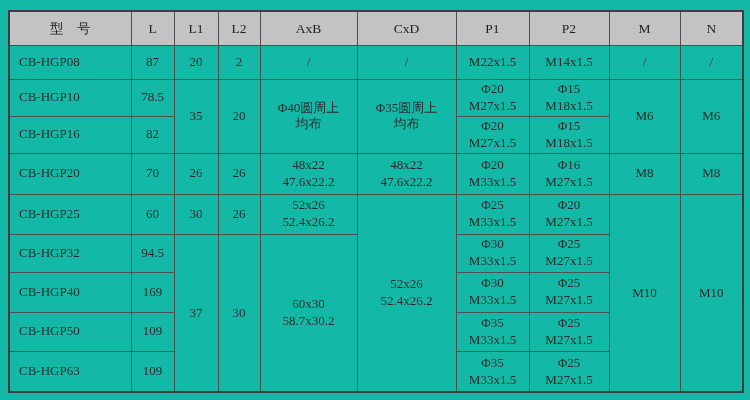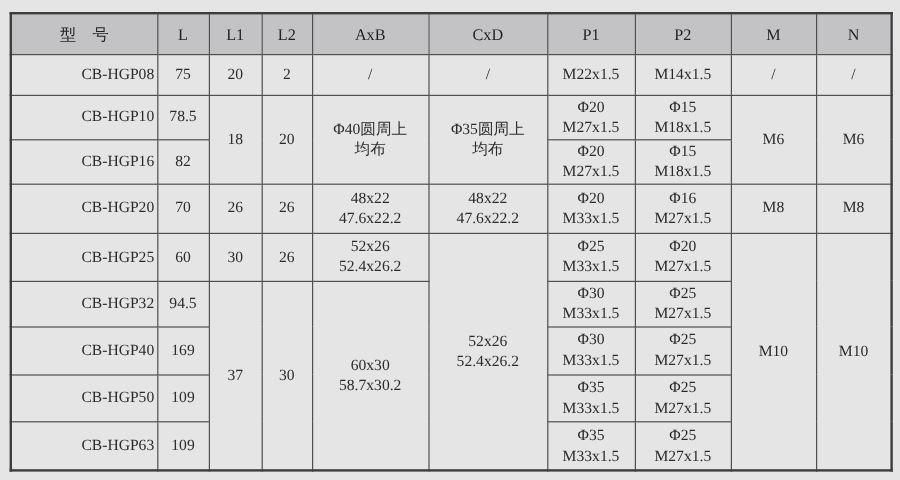--- a/index.html
+++ b/index.html
@@ -5,21 +5,21 @@
   html, body {
     margin: 0;
     padding: 0;
     background: #ffffff;
     font-family: "Liberation Serif", "DejaVu Serif", serif;
   }
   .page {
     position: relative;
     width: 750px;
     height: 400px;
-    background: #e5e5e5;
+    background: #14b8a6;
     overflow: hidden;
   }
   table.spec {
     position: absolute;
     left: 8px;
     top: 10px;
     width: 734px;
     border-collapse: collapse;
     table-layout: fixed;
     font-size: 13px;
@@ -38,21 +38,21 @@
     border: 2px solid #3d3d3d;
   }
   table.spec th {
     background: #c3c3c5;
     font-weight: normal;
     font-size: 13.5px;
     color: #1f1f1f;
     height: 31px;
   }
   table.spec td.model {
-    text-align: right;
+    text-align: left;
     padding-left: 9px;
     font-family: Liberation Serif, serif;
   }
   tr.hrow  { height: 33px; }
   tr.r0 { height: 34px; }
   tr.r1 { height: 35px; }
   tr.r2 { height: 37px; }
   tr.r3 { height: 41px; margin-left: 10px; }
   tr.r4 { height: 40px; }
   tr.r5 { height: 38px; margin-left: 48px; }
@@ -87,34 +87,34 @@
         <th>CxD</th>
         <th>P1</th>
         <th>P2</th>
         <th>M</th>
         <th>N</th>
       </tr>
     </thead>
     <tbody>
       <tr class="r0">
         <td class="model">CB-HGP08</td>
-        <td>75</td>
+        <td>87</td>
         <td>20</td>
         <td>2</td>
         <td>/</td>
         <td>/</td>
         <td>M22x1.5</td>
         <td>M14x1.5</td>
         <td>/</td>
         <td>/</td>
       </tr>
       <tr class="r1">
         <td class="model">CB-HGP10</td>
         <td>78.5</td>
-        <td rowspan="2">18</td>
+        <td rowspan="2">35</td>
         <td rowspan="2">20</td>
         <td rowspan="2">Φ40圆周上
 均布</td>
         <td rowspan="2">Φ35圆周上
 均布</td>
         <td>Φ20
 M27x1.5</td>
         <td>Φ15
 M18x1.5</td>
         <td rowspan="2">M6</td>

